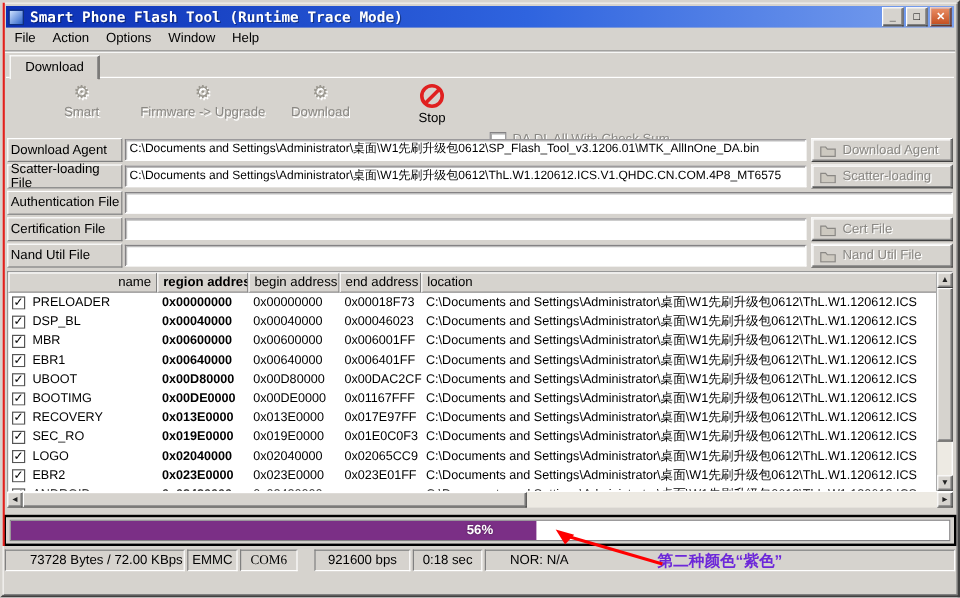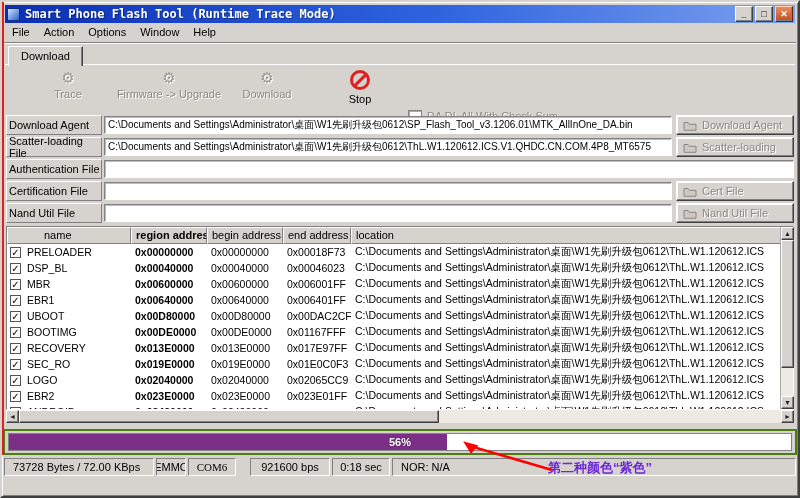--- a/index.html
+++ b/index.html
@@ -62,21 +62,21 @@
     color:#8a8884;text-shadow:1px 1px 0 #fff;white-space:nowrap;overflow:hidden;}
   .folder-ic{flex:0 0 auto;}
   
   .table{position:absolute;left:4px;top:224px;right:4px;height:184px;background:#fff;
     border:1px solid;border-color:#808080 #fff #fff #808080;box-sizing:border-box;}
   .thead{display:flex;height:17px;background:#D6D3CE;}
   .th{box-sizing:border-box;font-size:11px;padding:1px 4px;white-space:nowrap;overflow:hidden;
     border:1px solid;border-color:#fff #808080 #808080 #fff;}
   .c-name{width:124px;}  .c-reg{width:76px;font-weight:bold;}  .c-beg{width:76px;}  .c-end{width:68px;}
   .c-loc{flex:1;}
-  .th.c-name{padding-left:36px;}
+  .th.c-name{padding-left:36px;text-align:right;}
   .tbody{position:absolute;top:17px;left:0;right:13px;bottom:0;overflow:hidden;background:#fff;}
   .trow{display:flex;height:16px;align-items:center;font-size:10.5px;color:#000;}
   .td{box-sizing:border-box;padding:0 4px;white-space:nowrap;overflow:hidden;}
   .td.c-name{display:flex;align-items:center;padding-left:3px;}
   .cb{width:11px;height:11px;box-sizing:border-box;background:#fff;border:1px solid #555;
     margin-right:6px;display:flex;align-items:center;justify-content:center;flex:0 0 auto;}
   .cb .tick{font:bold 10px "DejaVu Sans",sans-serif;line-height:9px;}
   .vscroll{position:absolute;top:0;right:0;bottom:0;width:13px;background:#EDEAE3;
     border-left:1px solid #aaa;box-sizing:border-box;}
   .sb-btn{width:13px;height:13px;box-sizing:border-box;background:#D6D3CE;
@@ -84,32 +84,32 @@
     font-size:7px;display:flex;align-items:center;justify-content:center;color:#222;}
   .v-thumb{position:absolute;left:0;top:13px;width:13px;height:128px;background:#D6D3CE;
     border:1px solid;border-color:#fff #404040 #404040 #fff;box-shadow:inset -1px -1px 0 #808080;box-sizing:border-box;}
   .sb-bottom{position:absolute;bottom:0;left:0;}
   .hscroll{position:absolute;left:4px;right:4px;top:408px;height:13px;background:#EDEAE3;display:flex;}
   .h-track{position:relative;flex:1;}
   .h-thumb{position:absolute;left:0;top:0;height:13px;width:420px;background:#D6D3CE;
     border:1px solid;border-color:#fff #404040 #404040 #fff;box-shadow:inset -1px -1px 0 #808080;box-sizing:border-box;}
   
   .annot-box{position:absolute;left:1px;right:1px;top:427px;height:26px;box-sizing:border-box;
-    border:2px solid #4d7c0f;background:#D6D3CE;padding:2px 3px;}
+    border:2px solid #000000;background:#D6D3CE;padding:2px 3px;}
   .pbar{height:100%;box-sizing:border-box;background:#fff;border:1px solid #848284;position:relative;overflow:hidden;}
   .pfill{position:absolute;left:0;top:0;bottom:0;width:0;background:#7B2F86;}
   .plabel{position:absolute;inset:0;display:flex;align-items:center;justify-content:center;
     font-size:11px;font-weight:bold;color:#fff;text-shadow:0 0 2px rgba(0,0,0,.4);}
   .annot-left{position:absolute;left:0;top:0;width:2px;height:453px;background:#e1201c;z-index:40;}
   .annot-text{position:absolute;left:546px;top:457px;color:#6d28d9;font:bold 13px "Liberation Sans",sans-serif;z-index:41;white-space:nowrap;}
   .annot-arrow{position:absolute;left:440px;top:430px;z-index:41;}
   
   .statusbar{position:absolute;left:2px;right:2px;top:456px;height:19px;display:flex;gap:2px;}
   .scell{box-sizing:border-box;height:18px;border:1px solid;border-color:#808080 #fff #fff #808080;
-    display:flex;align-items:center;padding:0 8px;font-size:11px;white-space:nowrap;overflow:hidden;background:#D6D3CE;}
+    display:flex;align-items:center;padding:0 20px;font-size:11px;white-space:nowrap;overflow:hidden;background:#D6D3CE;}
   .bottombar{position:absolute;left:2px;right:2px;top:477px;height:19px;display:flex;gap:2px;}
   .w-bytes{width:150px;} .w-emmc{width:30px;justify-content:center;} .w-com{width:48px;justify-content:center;font-family:Liberation Serif, serif;}
   .w-bps{width:80px;justify-content:center;margin-left:12px;} .w-sec{width:58px;justify-content:center;} .w-nor{flex:1;}
   .w-chip{width:88px;} .w-dram{width:90px;} .w-gap{width:252px;} .w-nand{flex:1;}
 </style>
 </head>
 <body>
 
 <div class="window">
 
@@ -132,21 +132,21 @@
   <div class="etch"></div>
 
   <div class="tabstrip">
     <span class="tab">Download</span>
   </div>
   <div class="pageline"></div>
 
   <div class="toolbar">
     <div class="tool-btn" style="left:30px;width:64px;">
       <span class="gear">⚙</span>
-      <span class="lbl disabled-txt">Trace</span>
+      <span class="lbl disabled-txt">Smart</span>
     </div>
     <div class="tool-btn" style="left:108px;width:110px;">
       <span class="gear">⚙</span>
       <span class="lbl disabled-txt">Firmware -&gt; Upgrade</span>
     </div>
     <div class="tool-btn" style="left:226px;width:70px;">
       <span class="gear">⚙</span>
       <span class="lbl disabled-txt">Download</span>
     </div>
     <div class="tool-btn" style="left:330px;width:48px;">

